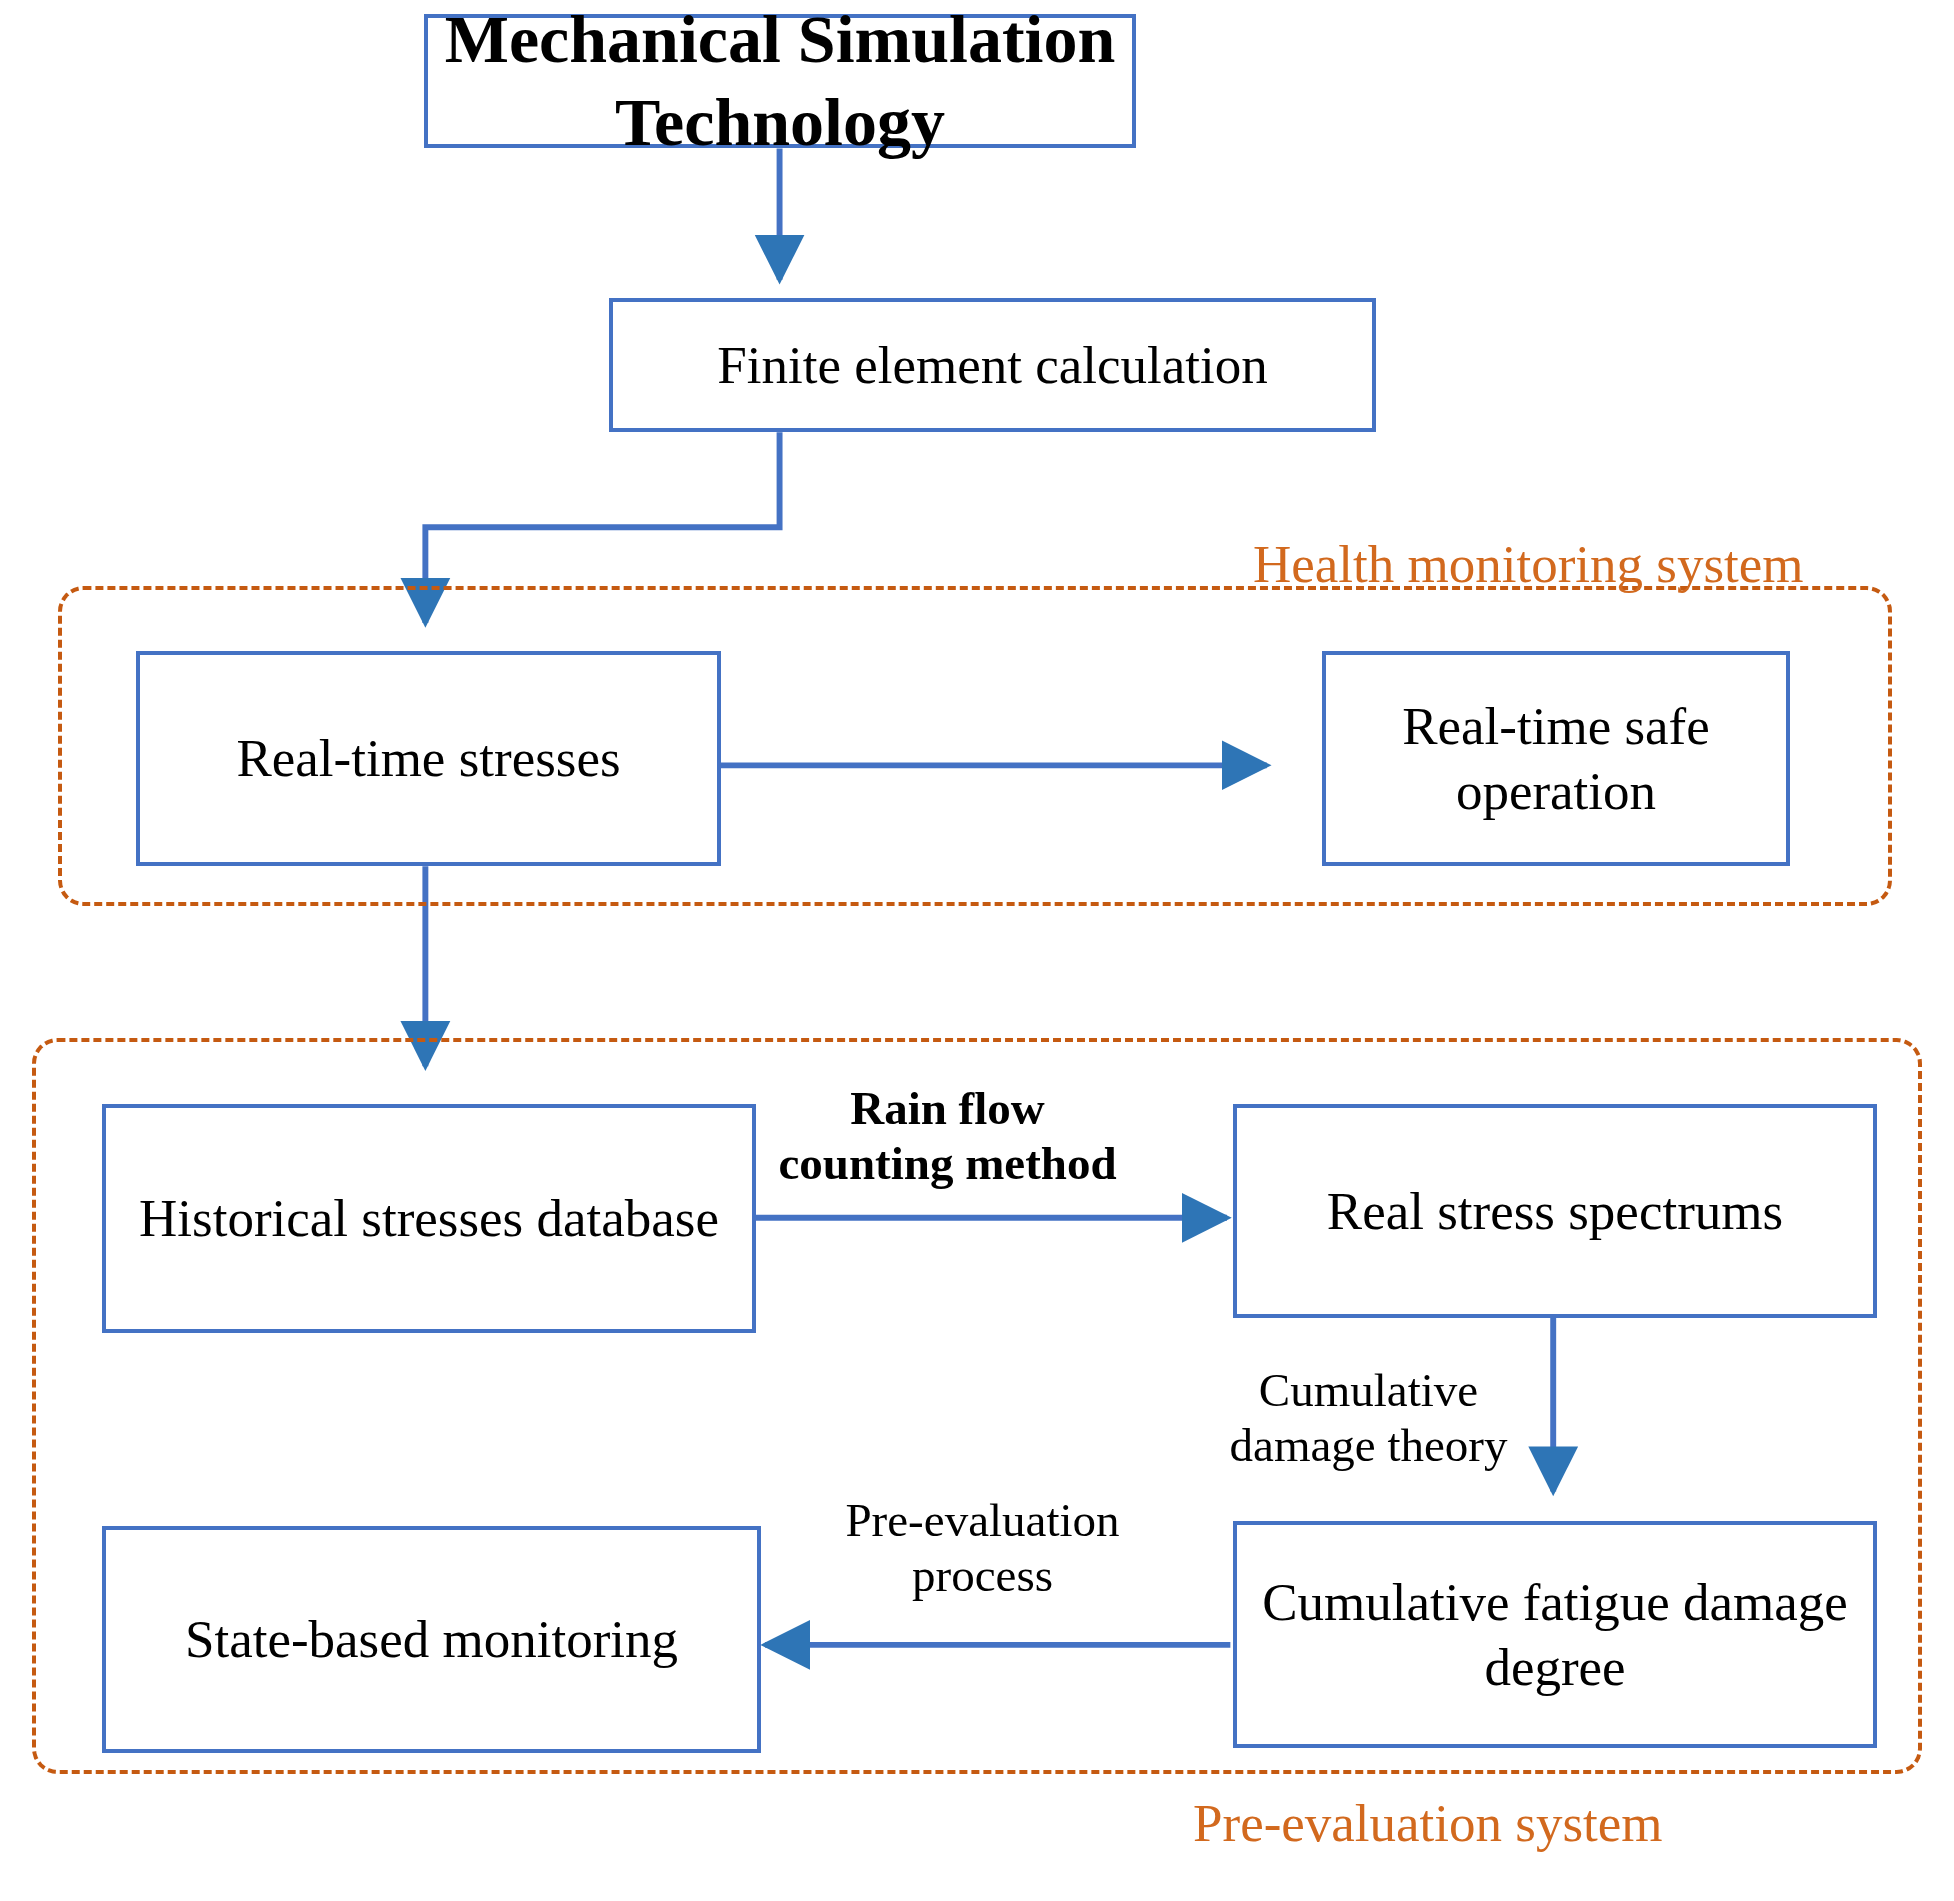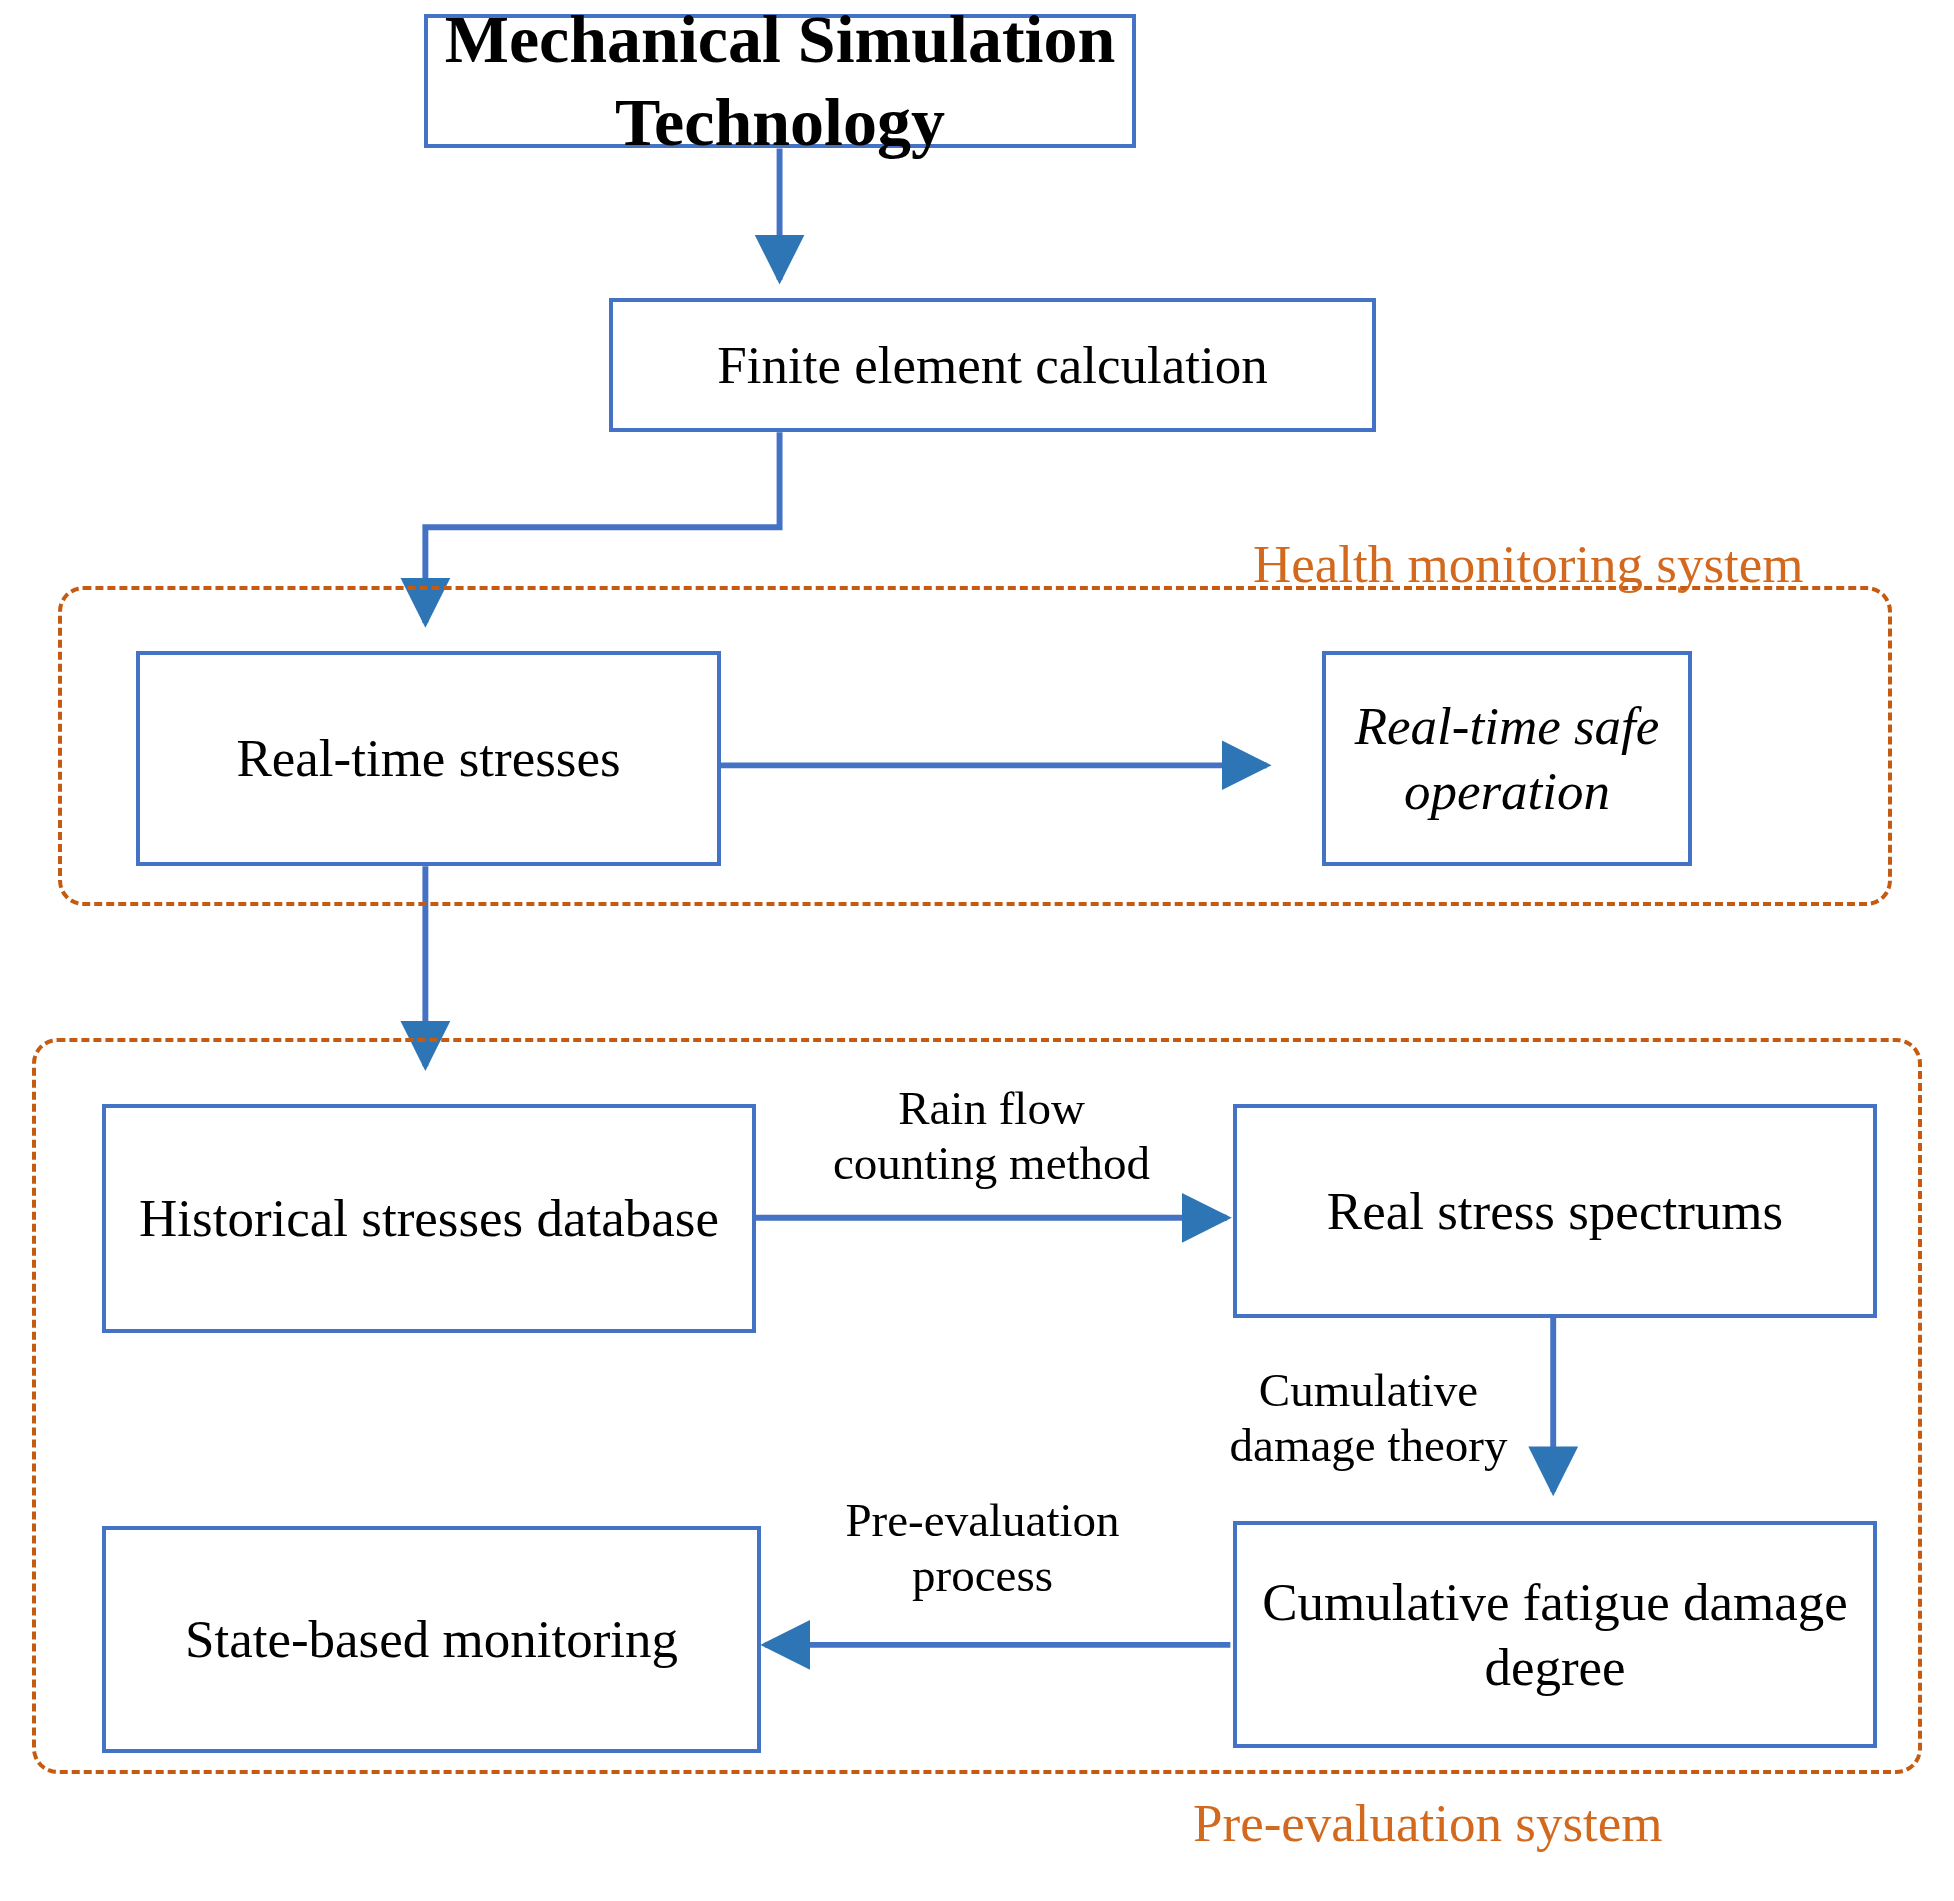--- a/index.html
+++ b/index.html
@@ -103,21 +103,21 @@
   </div>
 
   <div class="box" style="left:609px; top:298px; width:767px; height:134px;">
     <span>Finite element calculation</span>
   </div>
 
   <div class="box" style="left:136px; top:651px; width:585px; height:215px;">
     <span>Real-time stresses</span>
   </div>
 
-  <div class="box" style="left:1322px; top:651px; width:370px; height:215px;font-style:italic;">
+  <div class="box" style="left:1322px; top:651px; width:468px; height:215px;">
     <span>Real-time safe
 operation</span>
   </div>
 
   <div class="box" style="left:102px; top:1104px; width:654px; height:229px;">
     <span>Historical stresses
 database</span>
   </div>
 
   <div class="box" style="left:1233px; top:1104px; width:644px; height:214px;">
@@ -128,21 +128,21 @@
     <span>Cumulative fatigue
 damage degree</span>
   </div>
 
   <div class="box" style="left:102px; top:1526px; width:659px; height:227px;">
     <span>State-based
 monitoring</span>
   </div>
 
 
-  <div class="edge-label" style="left:788px; top:1081px; width:407px;">Rain flow
+  <div class="edge-label" style="left:744px; top:1081px; width:407px;font-weight:bold;">Rain flow
 counting method</div>
 
   <div class="edge-label" style="left:1165px; top:1363px; width:407px;">Cumulative
 damage theory</div>
 
   <div class="edge-label" style="left:792px; top:1493px; width:381px;">Pre-evaluation
 process</div>
 
 </div>
 

